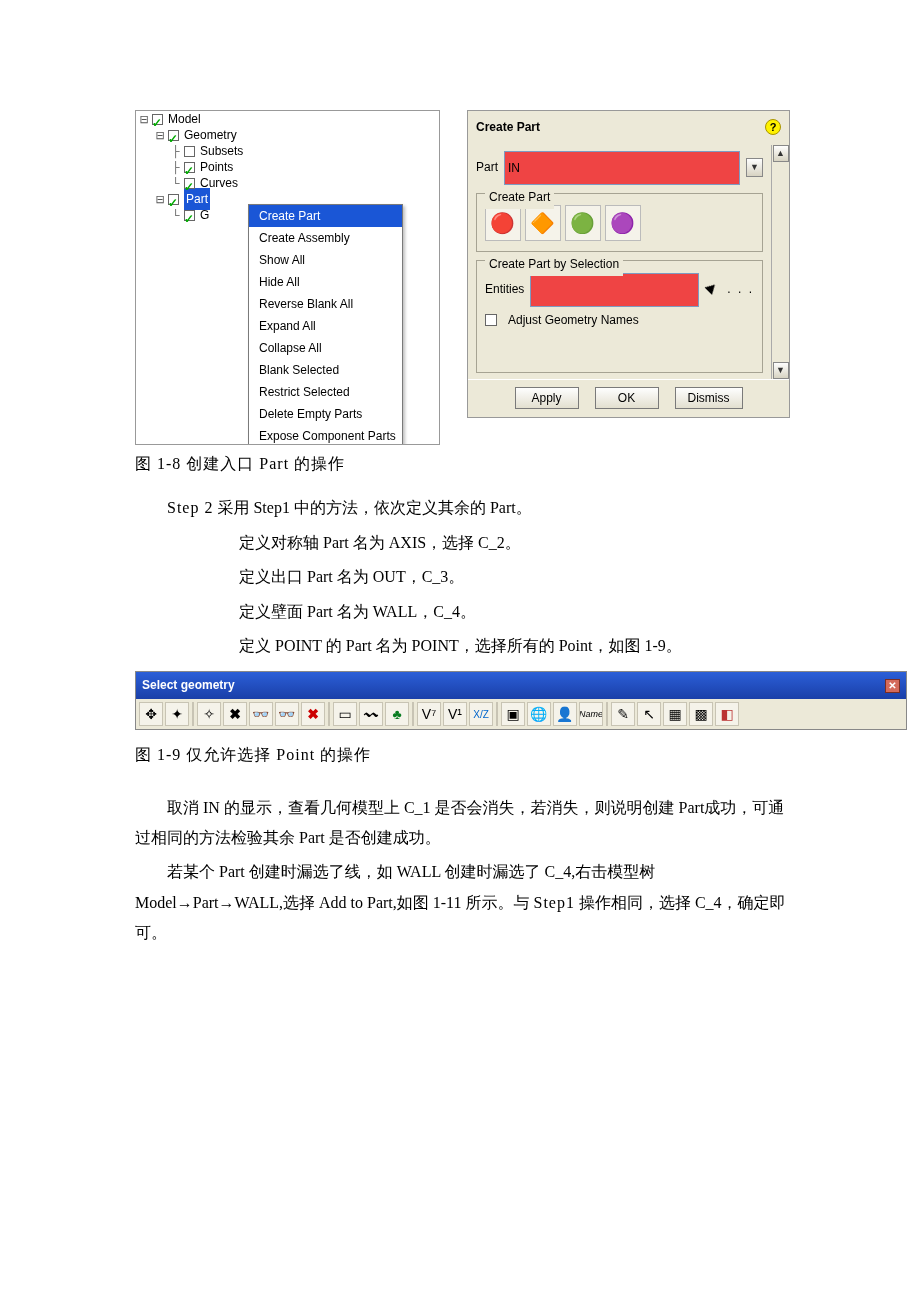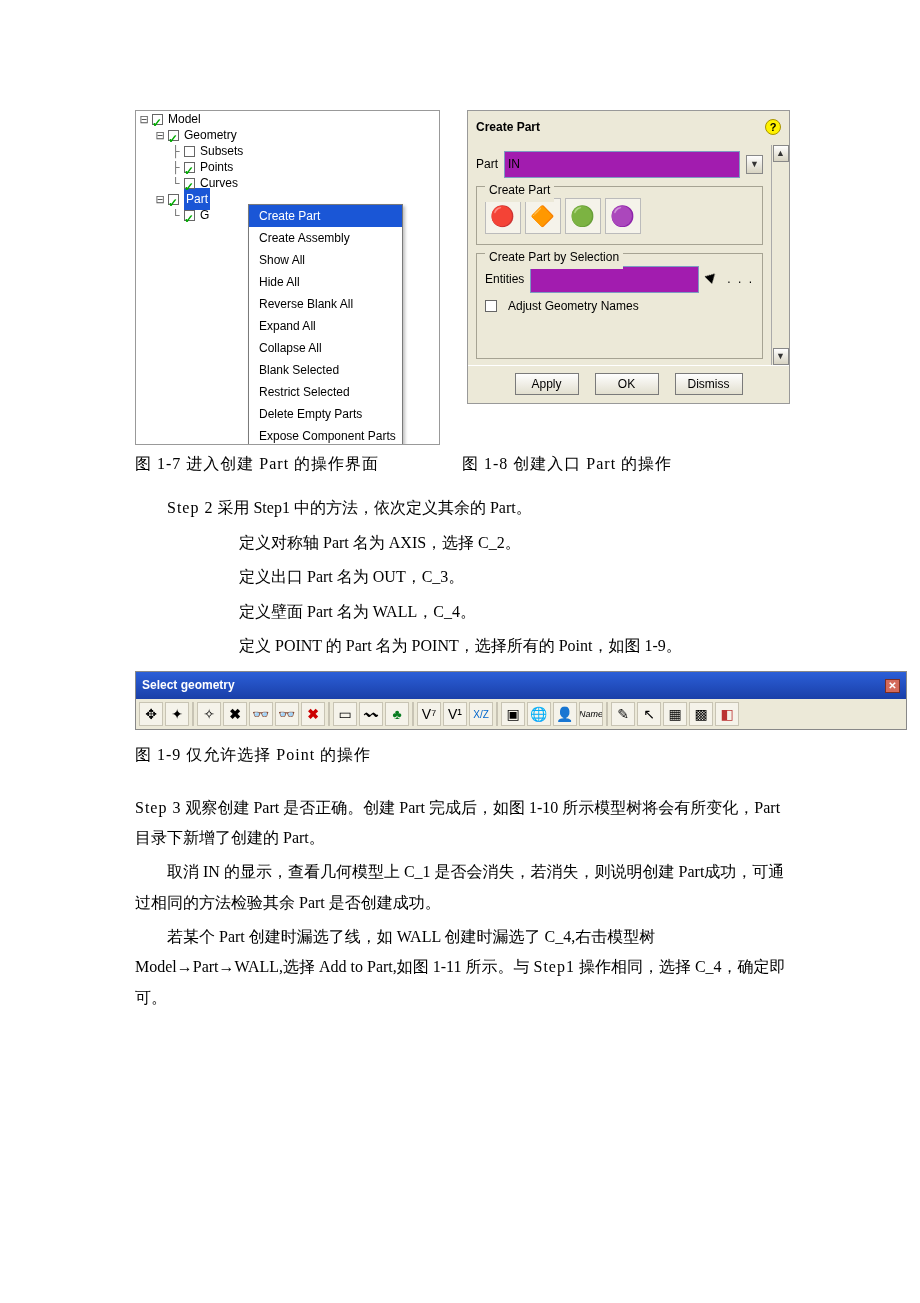--- a/index.html
+++ b/index.html
@@ -89,21 +89,21 @@
   .cp-scroll {
     width:18px; border-left:1px solid #aaa; background:#ece9d8;
     display:flex; flex-direction:column; justify-content:space-between; align-items:center;
   }
   .sb-btn {
     width:16px; height:17px; border:1px solid #888; background:linear-gradient(#fefefe,#d7d3c2);
     font-size:9px; display:flex; align-items:center; justify-content:center; color:#333;
   }
   .row { display:flex; align-items:center; gap:6px; margin:2px 0; }
   .row input[type=text] {
-    flex:1; border:1px solid #7d9bc2; height:27px; padding:1px 3px; font-size:12px; background:#a21caf;
+    flex:1; border:1px solid #7d9bc2; height:34px; padding:1px 3px; font-size:12px; background:#ef4444;
   }
   .dd-btn {
     width:17px; height:19px; border:1px solid #888; background:linear-gradient(#fefefe,#d7d3c2);
     display:flex; align-items:center; justify-content:center; font-size:9px; color:#333;
   }
   .grp {
     border:1px solid #a6a393; margin-top:8px; padding:8px 8px 10px 8px; position:relative;
   }
   .grp-title {
     position:absolute; top:-8px; left:8px; background:#ece9d8; padding:0 4px; font-size:12px;
@@ -292,21 +292,20 @@
         <div class="btnbar">
           <button class="winbtn">Apply</button>
           <button class="winbtn">OK</button>
           <button class="winbtn">Dismiss</button>
         </div>
       </div>
     </div>
   </div>
 
   <div class="caption-row">
-    <div class="caption left">图 1-7   进入创建 Part 的操作界面</div>
     <div class="caption right">图 1-8    创建入口 Part 的操作</div>
   </div>
 
   <div class="body-text">
     <p class="para indent-1">
       <span class="step-tag">Step 2</span><span> 采用 Step1 中的方法，依次定义其余的 Part。</span>
     </p>
     <p class="para indent-2">定义对称轴 Part 名为 AXIS，选择 C_2。</p>
     <p class="para indent-2">定义出口 Part 名为 OUT，C_3。</p>
     <p class="para indent-2">定义壁面 Part 名为 WALL，C_4。</p>
@@ -346,21 +345,18 @@
       <span class="tb-ico">▦</span>
       <span class="tb-ico">▩</span>
       <span class="tb-ico" style="color:#b33;">◧</span>
     </div>
   </div>
 
   <p class="caption fig-cap-small">图 1-9          仅允许选择 Point 的操作</p>
 
   <div class="sec-gap"></div>
 
-  <p class="para">
-    <span class="step-tag">Step 3</span><span> 观察创建 Part 是否正确。创建 Part 完成后，如图 1-10 所示模型树将会有所变化，Part 目录下新增了创建的 Part。</span>
-  </p>
   <p class="para indent-1">取消 IN 的显示，查看几何模型上 C_1 是否会消失，若消失，则说明创建 Part成功，可通过相同的方法检验其余 Part 是否创建成功。</p>
   <p class="para indent-1">
     <span>若某个 Part 创建时漏选了线，如 WALL 创建时漏选了 C_4,右击模型树 Model→Part→WALL,选择 Add to Part,如图 1-11 所示。与 </span><span class="step-tag">Step1</span><span> 操作相同，选择 C_4，确定即可。</span>
   </p>
 
 </div>
 
 </body></html>

